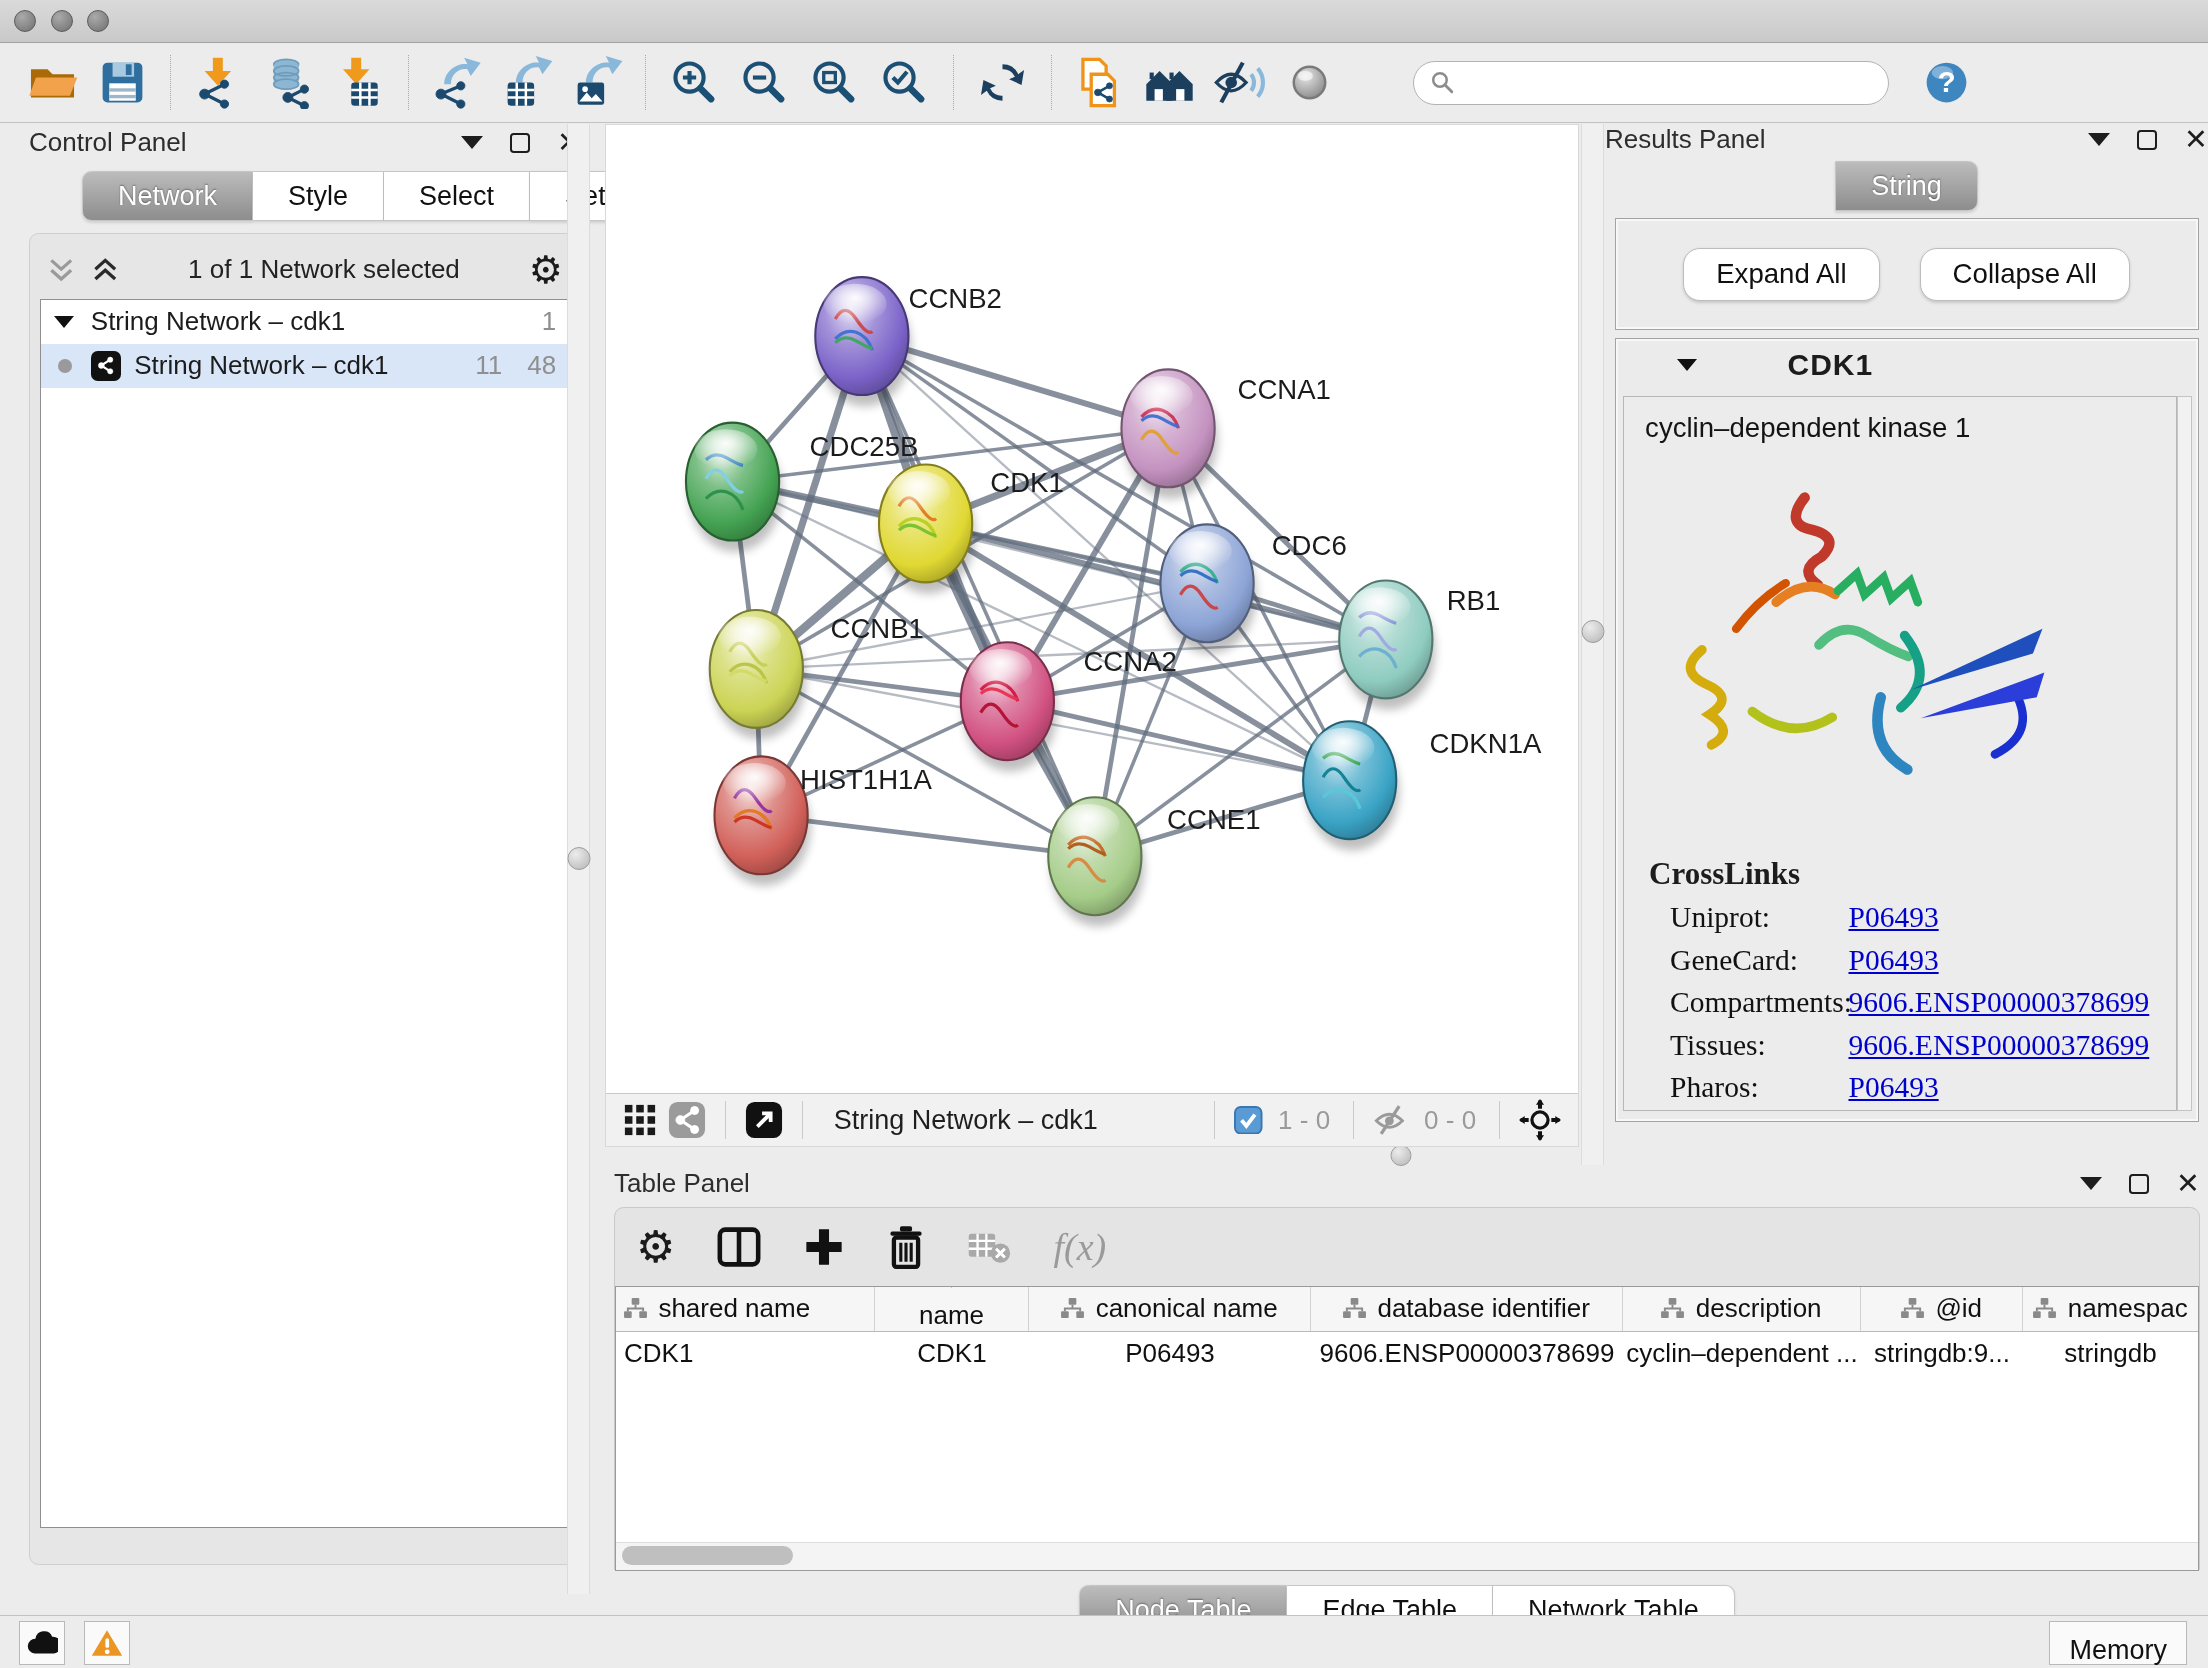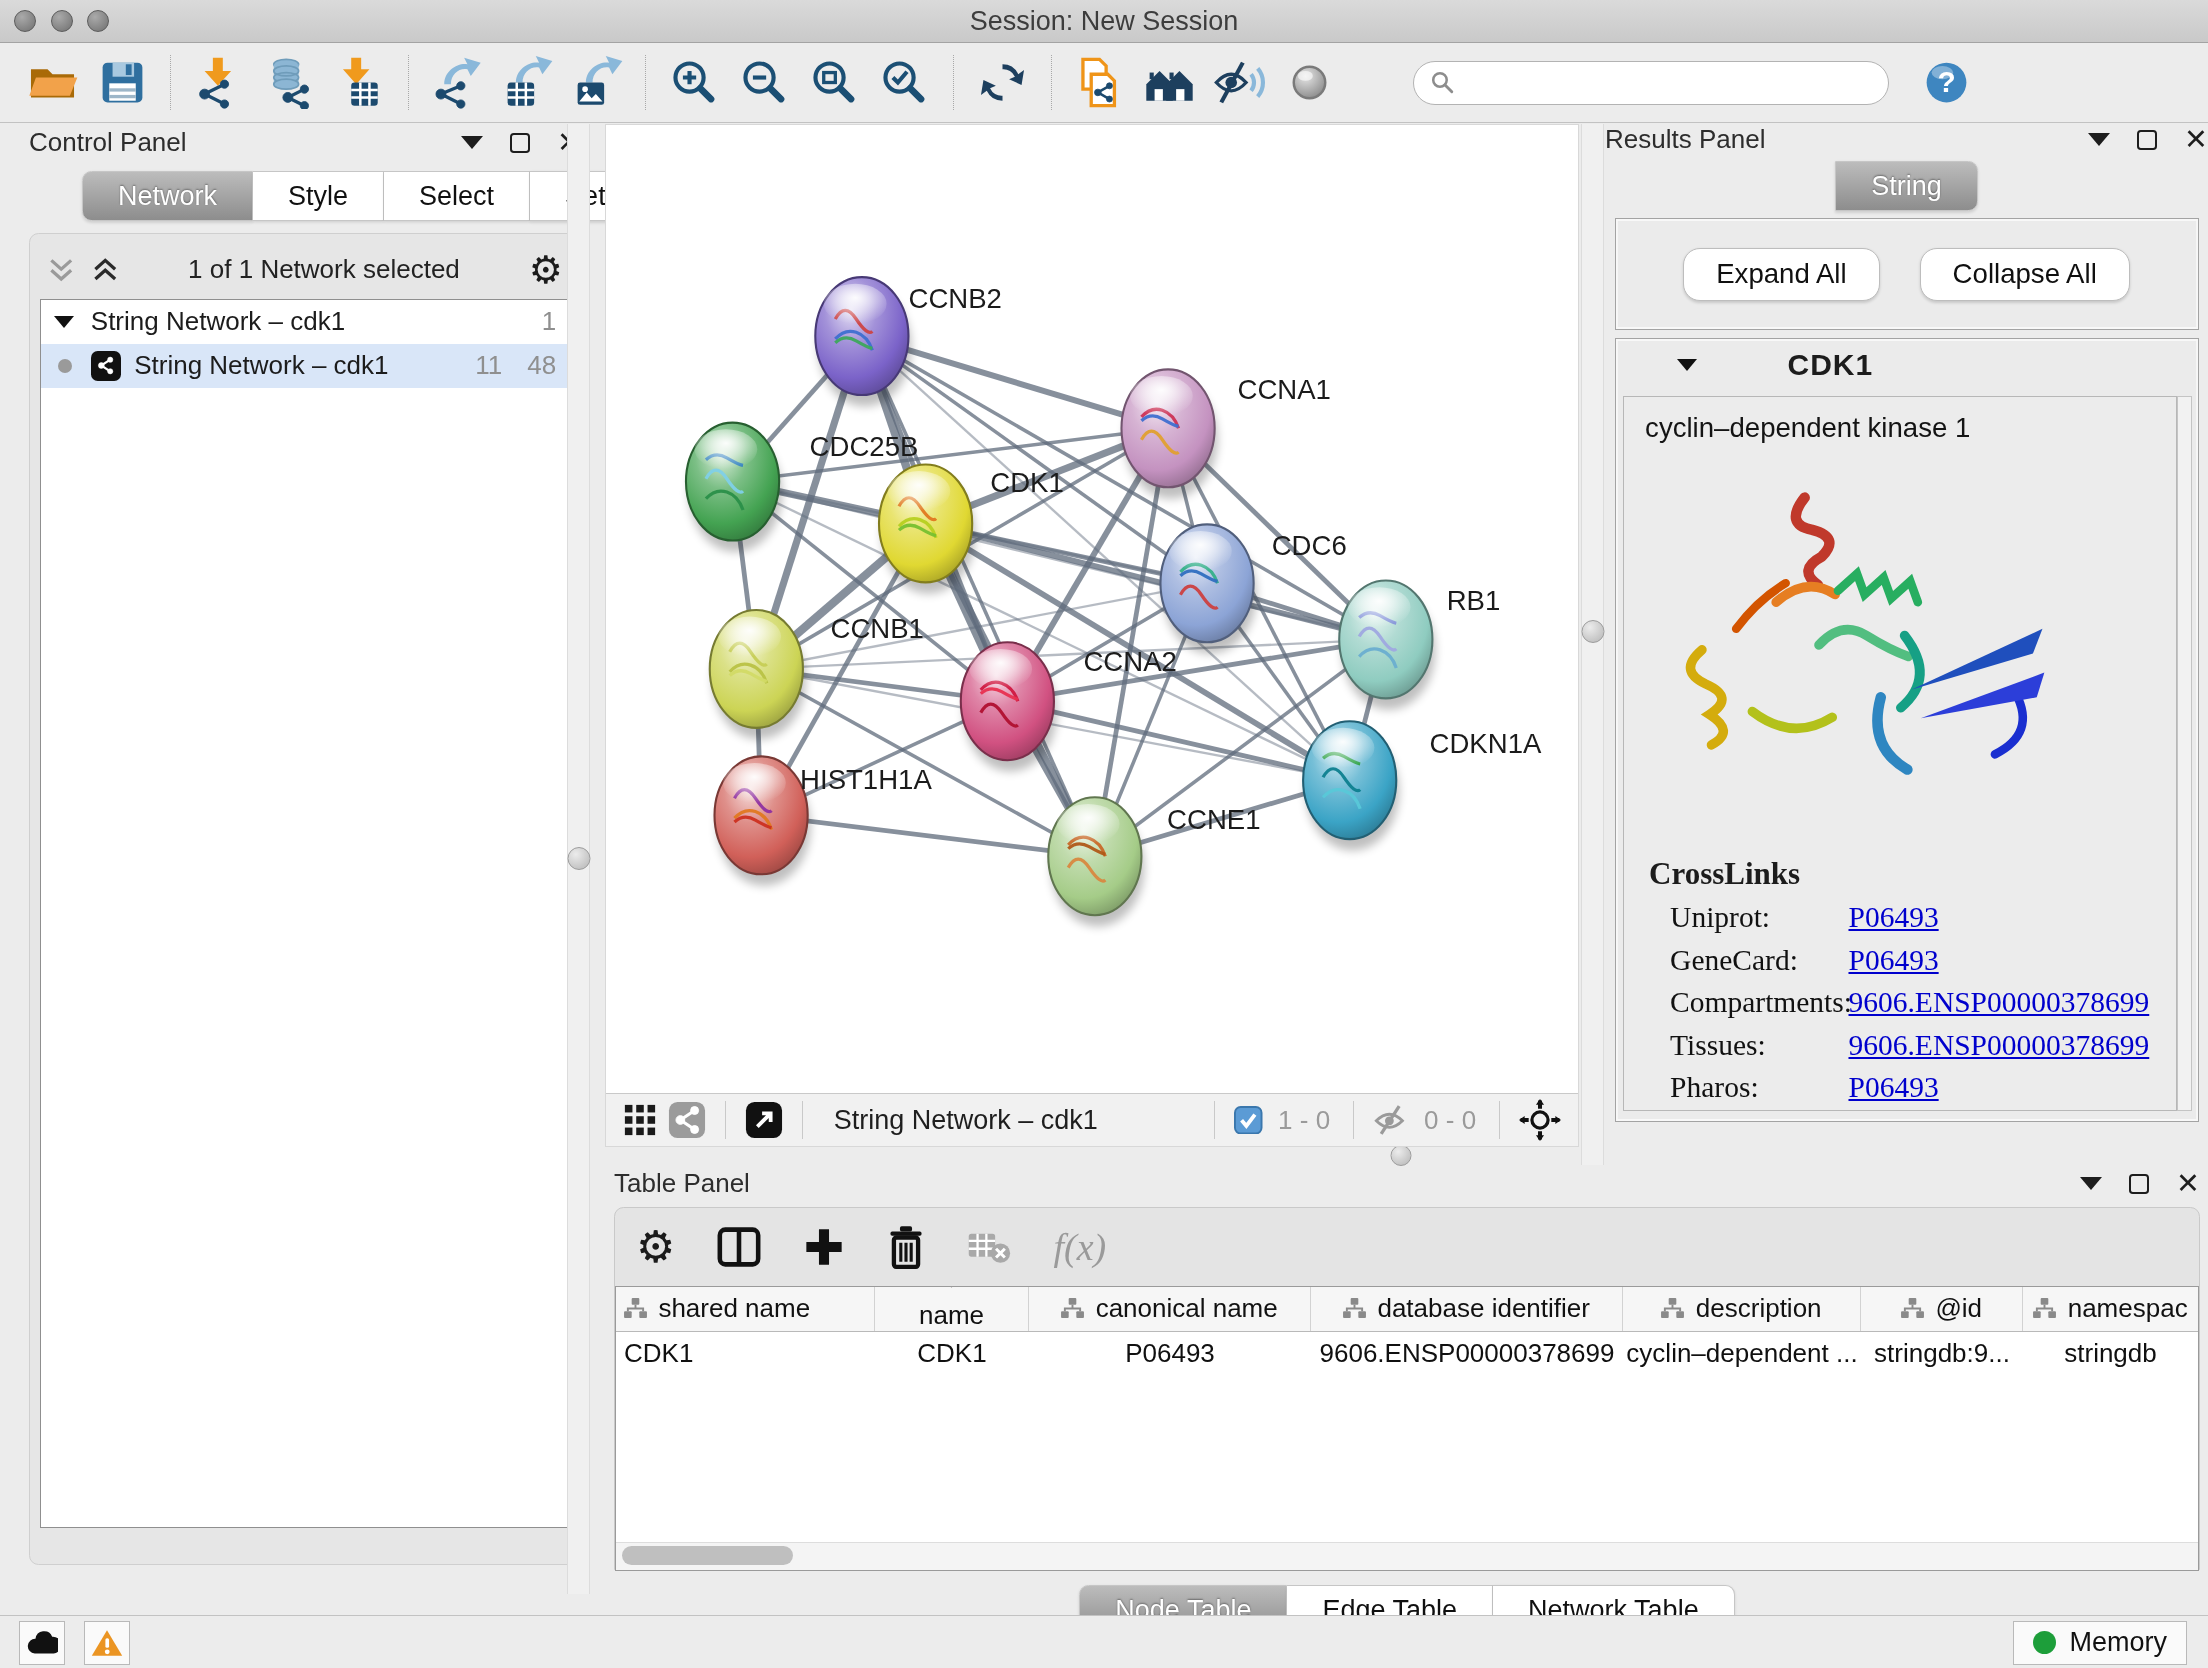--- a/index.html
+++ b/index.html
@@ -114,31 +114,30 @@
   #hscroll{position:absolute;left:0;right:0;bottom:0;height:27px;background:#f4f4f4;
     border-top:1px solid #ddd;}
   #hthumb{position:absolute;left:5.7px;top:3.8px;width:171px;height:19px;border-radius:9.5px;background:#bfbfbf;}
   #tp-tabs{display:flex;justify-content:center;margin-top:15px;}
   
   .statusbar{position:absolute;left:0;top:1615px;width:2208px;height:53px;background:#ececec;
     border-top:1px solid #c2c2c2;display:flex;align-items:center;}
   .sbtn{width:44px;height:42px;background:#fafafa;border:1.9px solid #b9b9b9;margin-left:19px;
     display:flex;align-items:center;justify-content:center;}
   .membtn{margin-left:auto;margin-right:21px;height:42px;background:#fafafa;border:1.9px solid #b9b9b9;
-    display:flex;align-items:center;gap:13.3px;padding:0 19px;font-size:27px;color:#111;}
+    display:flex;align-items:center;gap:13.3px;padding:0 19px;font-size:27px;color:#111;flex-direction:column;}
   .memdot{width:23px;height:23px;border-radius:50%;background:#1d9e3a;}
 </style>
 </head>
 <body>
 
 <div class="titlebar">
   <span class="tl"></span>
   <span class="tl"></span>
   <span class="tl"></span>
-  <div class="tbar-title">Session: New Session</div>
 </div>
 
 <div class="toolbar">
   <div class="tbtn">
     <svg viewBox="0 0 64 64">
       <path d="M6 16h20l6 6h26v28H6z" fill="#a96a07"></path>
       <path d="M12 26h50l-9 22H4z" fill="#f2a24a"></path>
     </svg>
   </div>
   <div class="tbtn">

